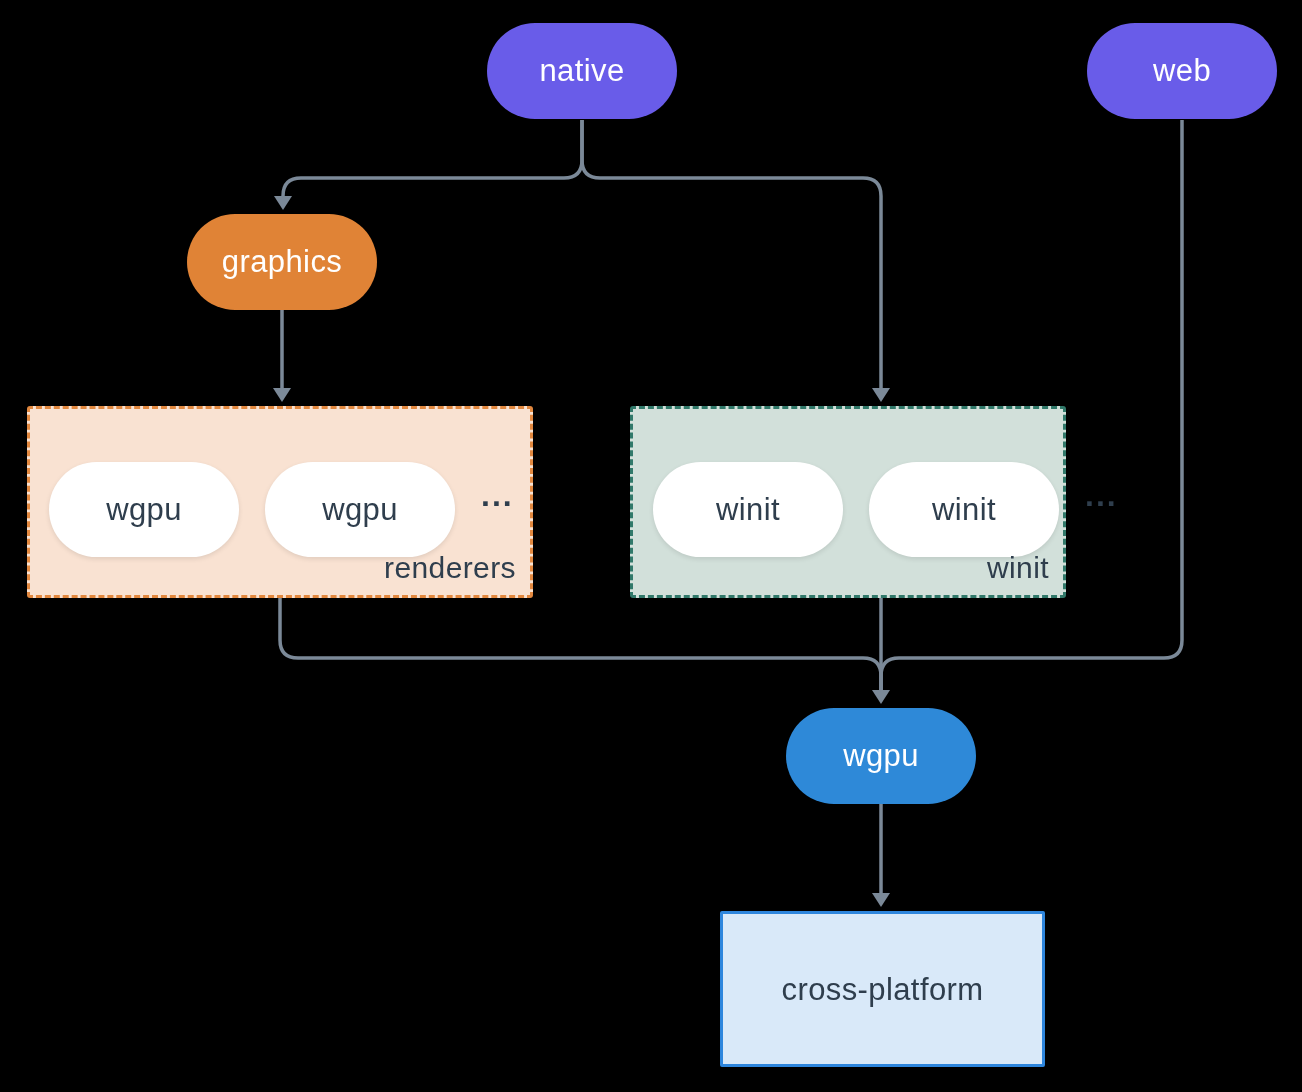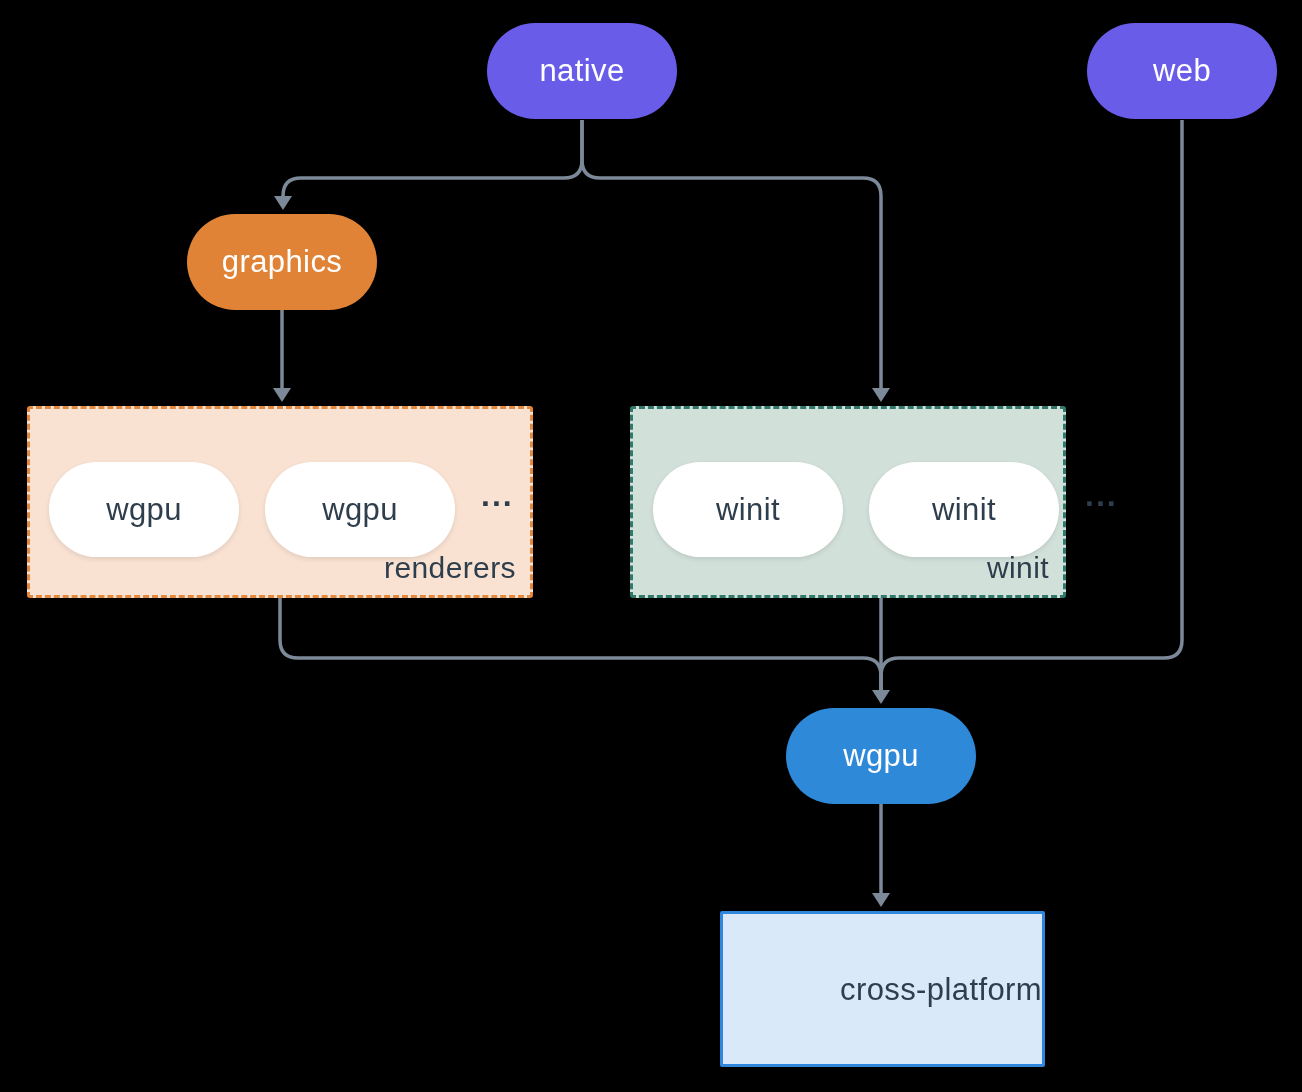--- a/index.html
+++ b/index.html
@@ -110,21 +110,21 @@
     position: absolute;
     left: 720px;
     top: 911px;
     width: 325px;
     height: 156px;
     background: var(--app-bg);
     border: 3px solid var(--app-border);
     border-radius: 2px;
     display: flex;
     flex-direction: column;
-    align-items: flex-end;
+    align-items: center;
     justify-content: center;
     color: var(--text-dark);
     font-size: 31px;
     letter-spacing: 0.4px;
     line-height: 47px;
     font-weight: 500;
   }
 </style>
 </head>
 <body>

